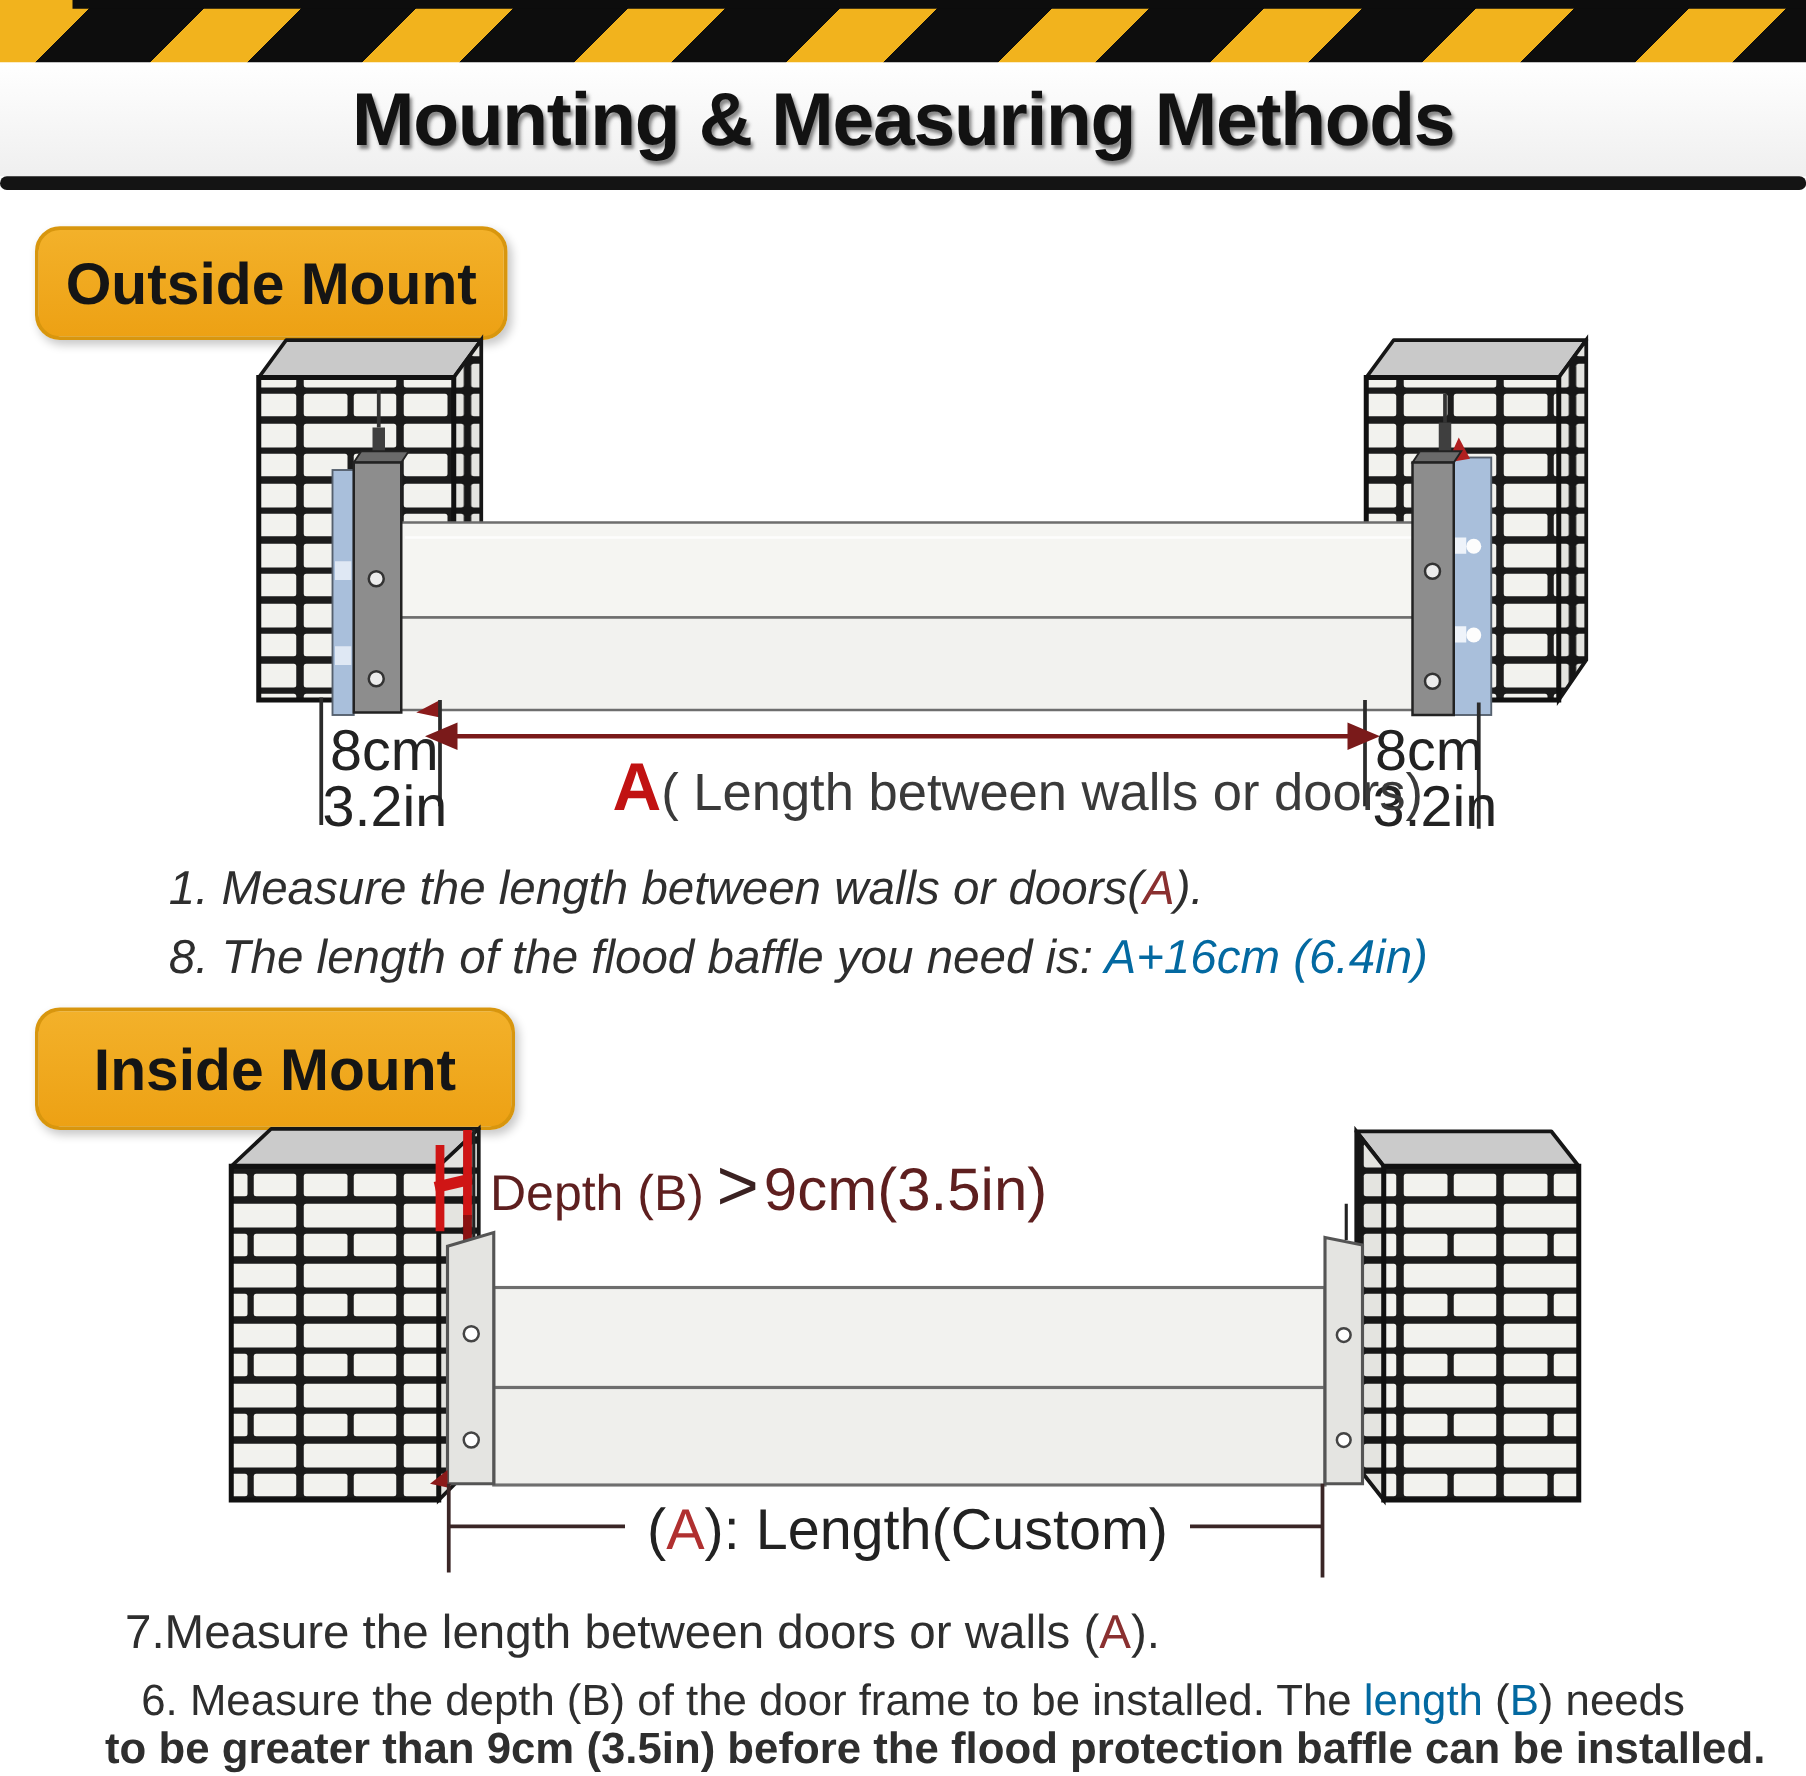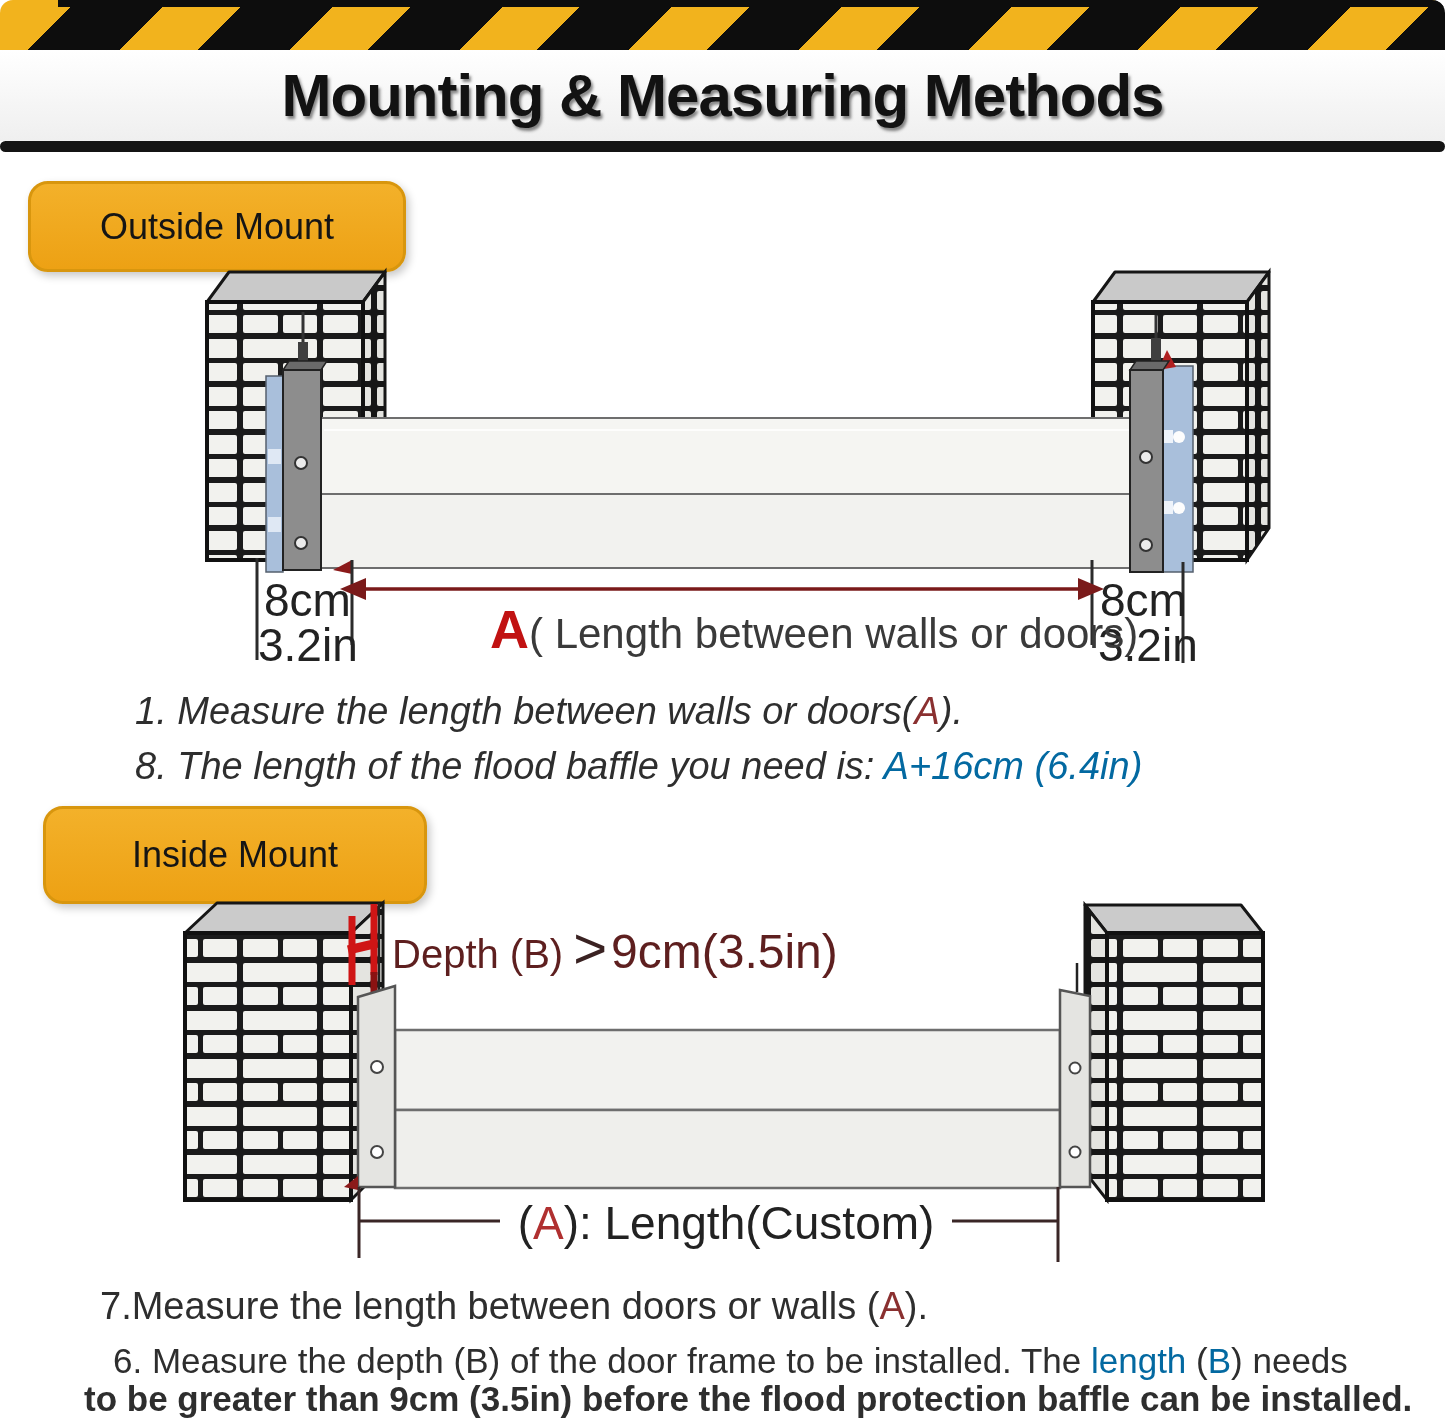--- a/index.html
+++ b/index.html
@@ -1,18 +1,18 @@
 <!DOCTYPE html>
 <html><head>
 <meta charset="utf-8">
 <style>
   html,body{margin:0;padding:0;background:#ffffff;}
   .page{
     position:relative;width:1445px;height:1421px;overflow:hidden;
-    background:#ffffff;font-family:"Liberation Sans",sans-serif;border-radius:13px;
+    background:#ffffff;font-family:"Liberation Sans",sans-serif;
   }
   
   .stripes{
     position:absolute;left:0;top:0;width:1445px;height:50px;
     background:repeating-linear-gradient(135deg,#f2b31d 0 55px,#0d0d0d 55px 120px);
   }
   .stripes-topbar{
     position:absolute;left:58px;top:0;width:1387px;height:7px;background:#0d0d0d;
   }
   .titleband{
@@ -28,23 +28,23 @@
     position:absolute;left:0;top:141px;width:1445px;height:11px;
     background:#141414;border-radius:6px;
   }
   
   .badge{
     position:absolute;background:linear-gradient(#f3b12a,#eda114);
     border:3px solid #d8960e;border-radius:20px;
     display:flex;align-items:center;justify-content:center;
     box-shadow:3px 4px 8px rgba(0,0,0,.22);
   }
-  .badge span{font-size:36px;font-weight:400;color:#151515;}
+  .badge span{font-size:47px;font-weight:700;color:#151515;}
   .badge-outside{left:28px;top:181px;width:372px;height:85px;}
-  .badge-inside{left:43px;top:806px;width:378px;height:92px;}
+  .badge-inside{left:28px;top:806px;width:378px;height:92px;}
   
   svg.diagram{position:absolute;left:0;top:0;width:1445px;height:1421px;}
   svg text{font-family:"Liberation Sans",sans-serif;}
   
   .step{color:#2e2e2e;}
   .steps-outside{position:absolute;left:135px;top:690px;font-size:38px;font-style:italic;}
   .steps-outside .step{margin-bottom:12px;}
   .red-a{color:#8a3030;}
   .maroon{color:#0369a1;}
   .in-step1{position:absolute;left:100px;top:1285px;font-size:38px;}

